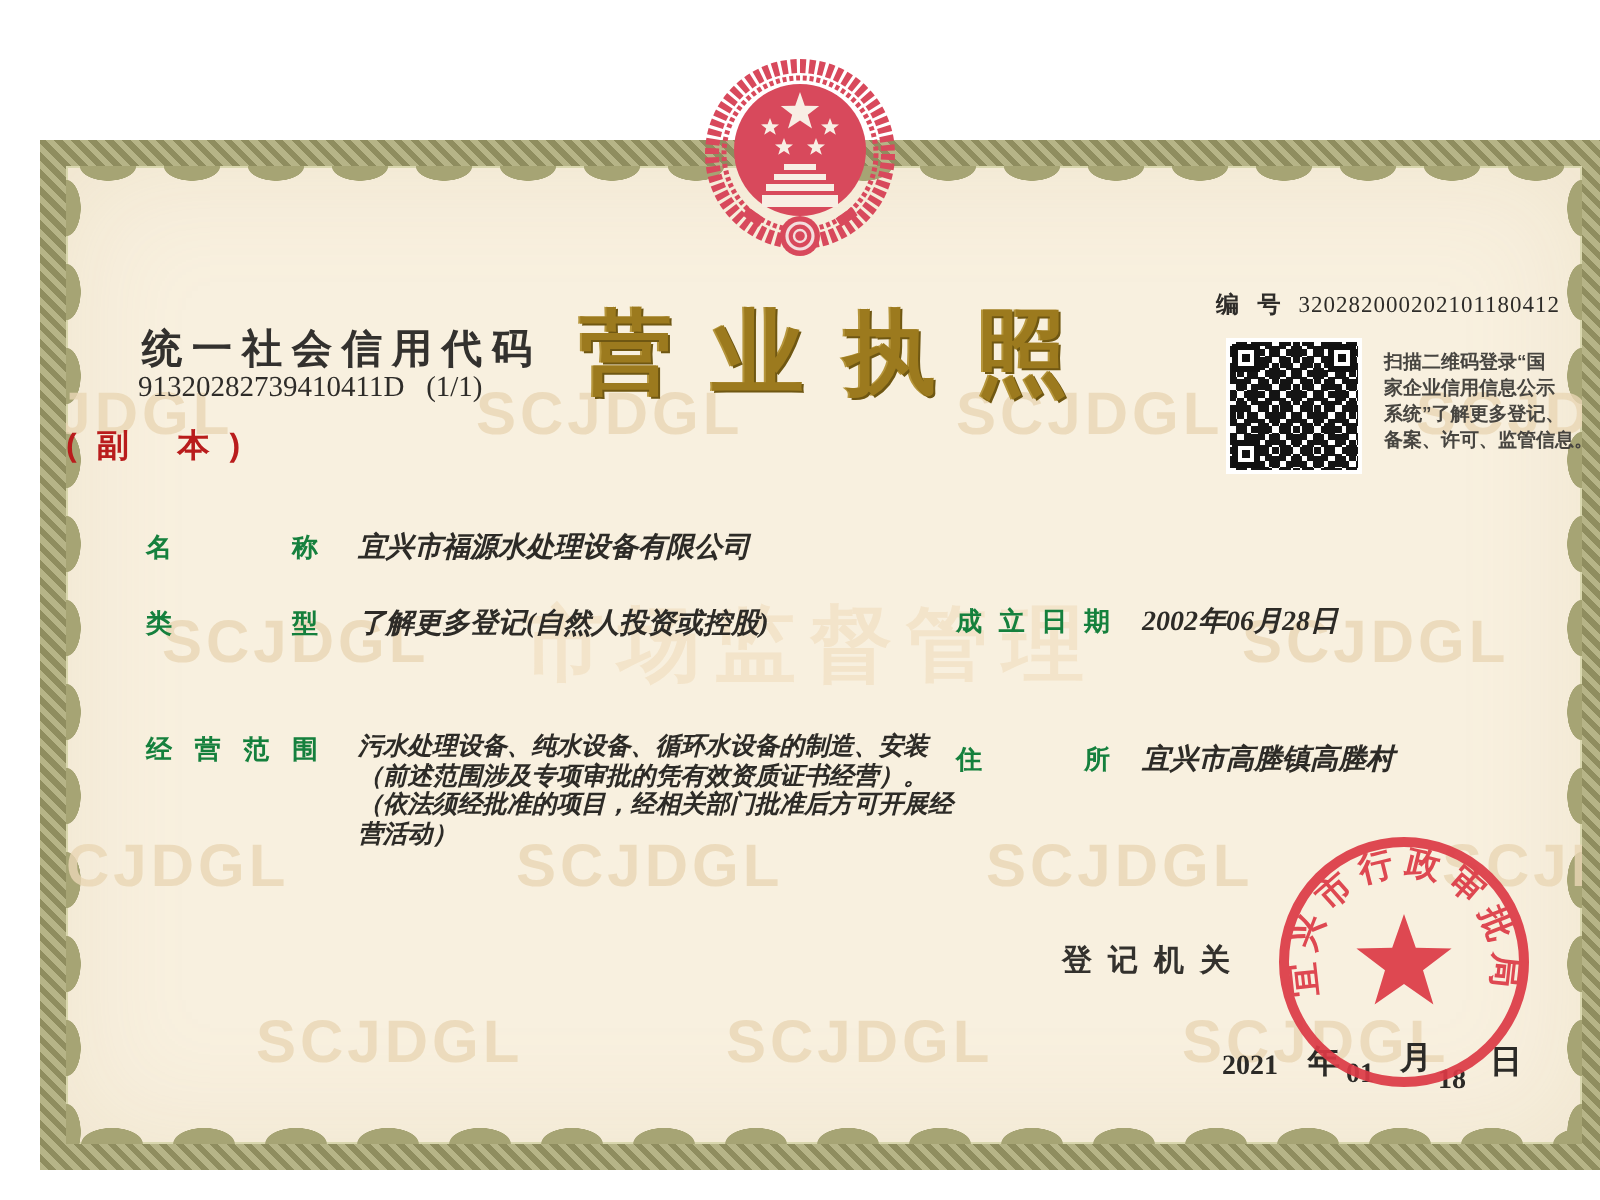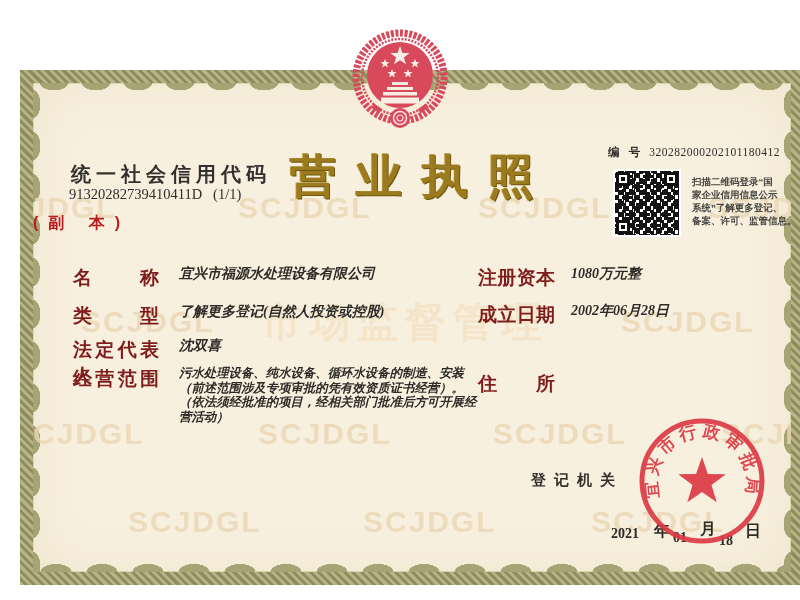--- a/index.html
+++ b/index.html
@@ -56,21 +56,21 @@
       background-size:7px 7px,11px 11px;background-position:0 0,3px 2px;
       outline:2px solid #fff;}
   .qr .f{position:absolute;width:14px;height:14px;border:3px solid #101010;background:#fff;box-sizing:border-box;}
   .qr .f::after{content:"";position:absolute;left:2px;top:2px;width:4px;height:4px;background:#101010;}
   .qr .f.tl{left:1px;top:1px;} .qr .f.tr{right:1px;top:1px;} .qr .f.bl{left:1px;bottom:1px;}
 
   .qr-caption{position:absolute;left:659px;top:92px;width:102px;font-size:9.5px;line-height:13px;
       color:#474540;font-weight:bold;white-space:nowrap;}
 
   .row{position:absolute;display:flex;}
-  .flabel{display:block;font-size:19px;font-weight:bold;color:#7f1d1d;
+  .flabel{display:block;font-size:13px;font-weight:bold;color:#15803d;
       text-align:justify;text-align-last:justify;}
   .fvalue{font-family:"Liberation Serif",serif;color:#2d2b27;font-size:14px;font-weight:bold;font-style:italic;}
   .lcol .flabel{width:86px;margin-right:20px;}
   .rcol .flabel{width:77px;margin-right:16px;}
   .scope .fvalue{font-size:12.4px;line-height:14.6px;width:300px;font-weight:bold;}
 
   .registry{position:absolute;left:498px;top:388px;font-size:15px;font-weight:bold;
       color:#33312d;letter-spacing:8px;white-space:nowrap;}
 
   .seal{position:absolute;left:593px;top:328px;width:152px;height:142px;z-index:6;opacity:.92;}
@@ -139,39 +139,32 @@
         </div>
 
         <div class="row lcol" style="left:40px;top:182px">
           <span class="flabel">名称</span>
           <span class="fvalue">宜兴市福源水处理设备有限公司</span>
         </div>
         <div class="row lcol" style="left:40px;top:220px">
           <span class="flabel">类型</span>
           <span class="fvalue">了解更多登记(自然人投资或控股)</span>
         </div>
-        <div class="row lcol" style="left:40px;top:254px">
-          <span class="flabel">法定代表人</span>
-          <span class="fvalue">沈双喜</span>
-        </div>
         <div class="row lcol scope" style="left:40px;top:283px">
           <span class="flabel">经营范围</span>
           <span class="fvalue">污水处理设备、纯水设备、循环水设备的制造、安装（前述范围涉及专项审批的凭有效资质证书经营）。（依法须经批准的项目，经相关部门批准后方可开展经营活动）</span>
         </div>
 
-        <div class="row rcol" style="left:445px;top:182px">
-          <span class="flabel">注册资本</span>
-          <span class="fvalue">1080万元整</span>
-        </div>
         <div class="row rcol" style="left:445px;top:219px">
           <span class="flabel">成立日期</span>
           <span class="fvalue">2002年06月28日</span>
         </div>
         <div class="row rcol" style="left:445px;top:288px">
           <span class="flabel">住所</span>
+          <span class="fvalue">宜兴市高塍镇高塍村</span>
         </div>
 
         <div class="registry">登记机关</div>
 
         <div class="date n" style="left:578px;top:443px">2021</div>
         <div class="date u" style="left:621px;top:438px">年</div>
         <div class="date n" style="left:640px;top:447px">01</div>
         <div class="date u" style="left:667px;top:436px">月</div>
         <div class="date n" style="left:686px;top:450px">18</div>
         <div class="date u" style="left:712px;top:438px">日</div>

